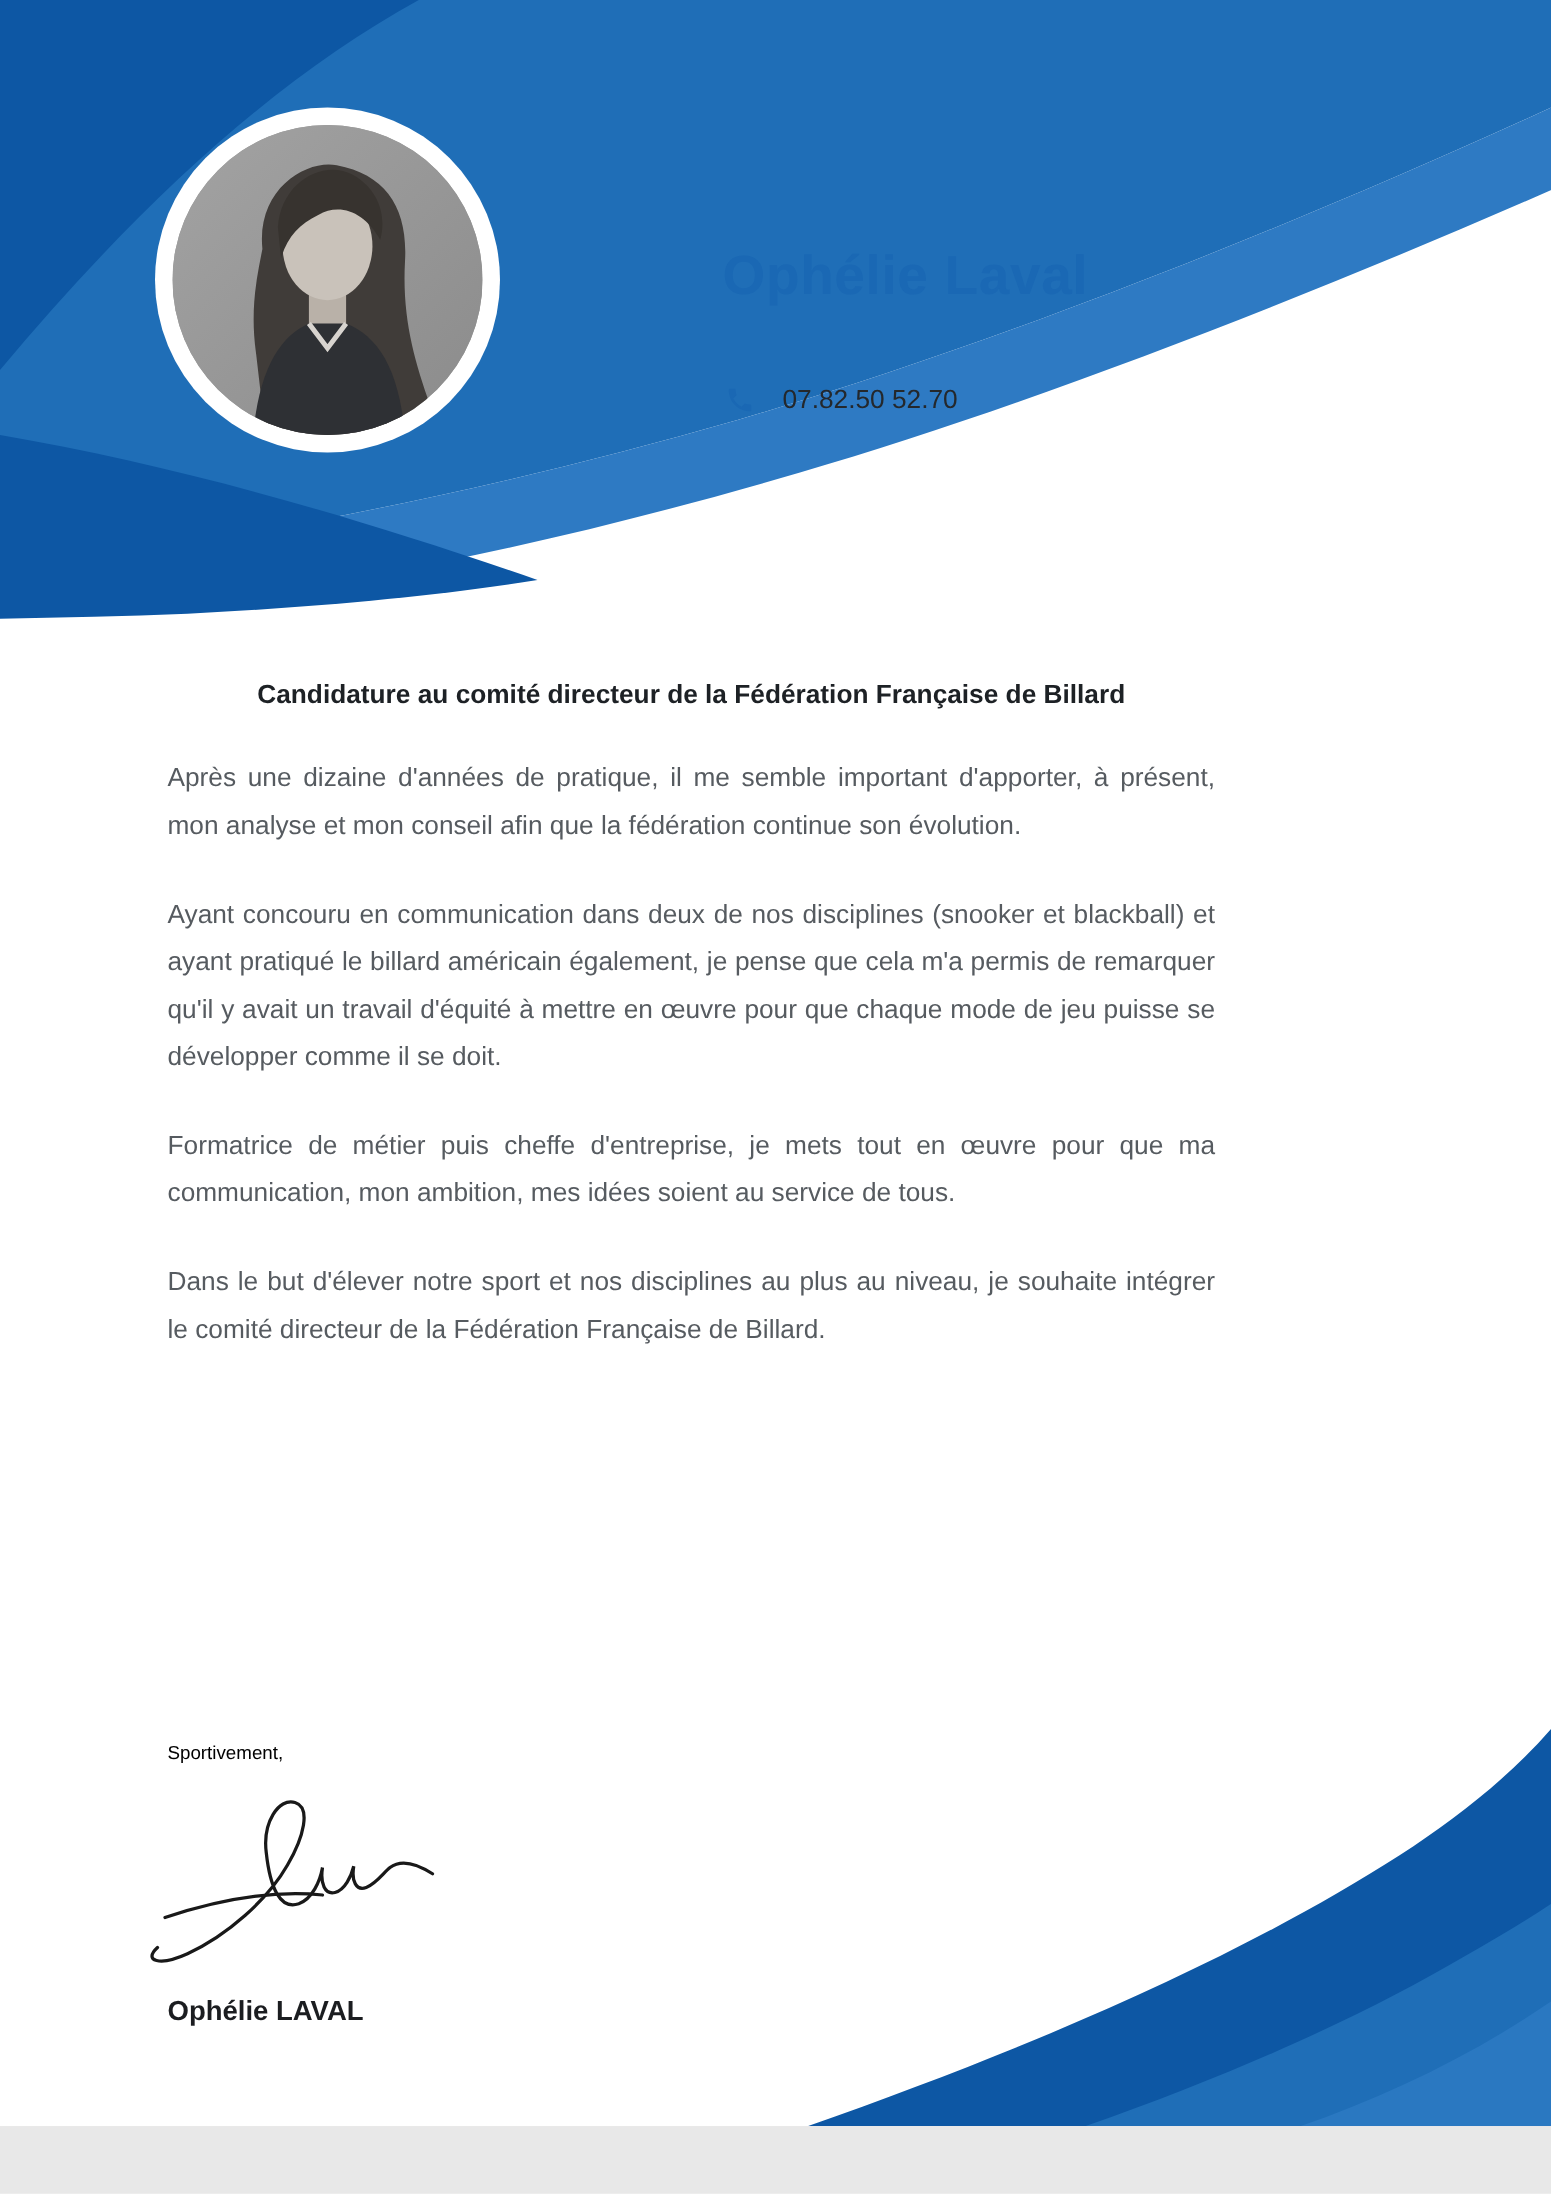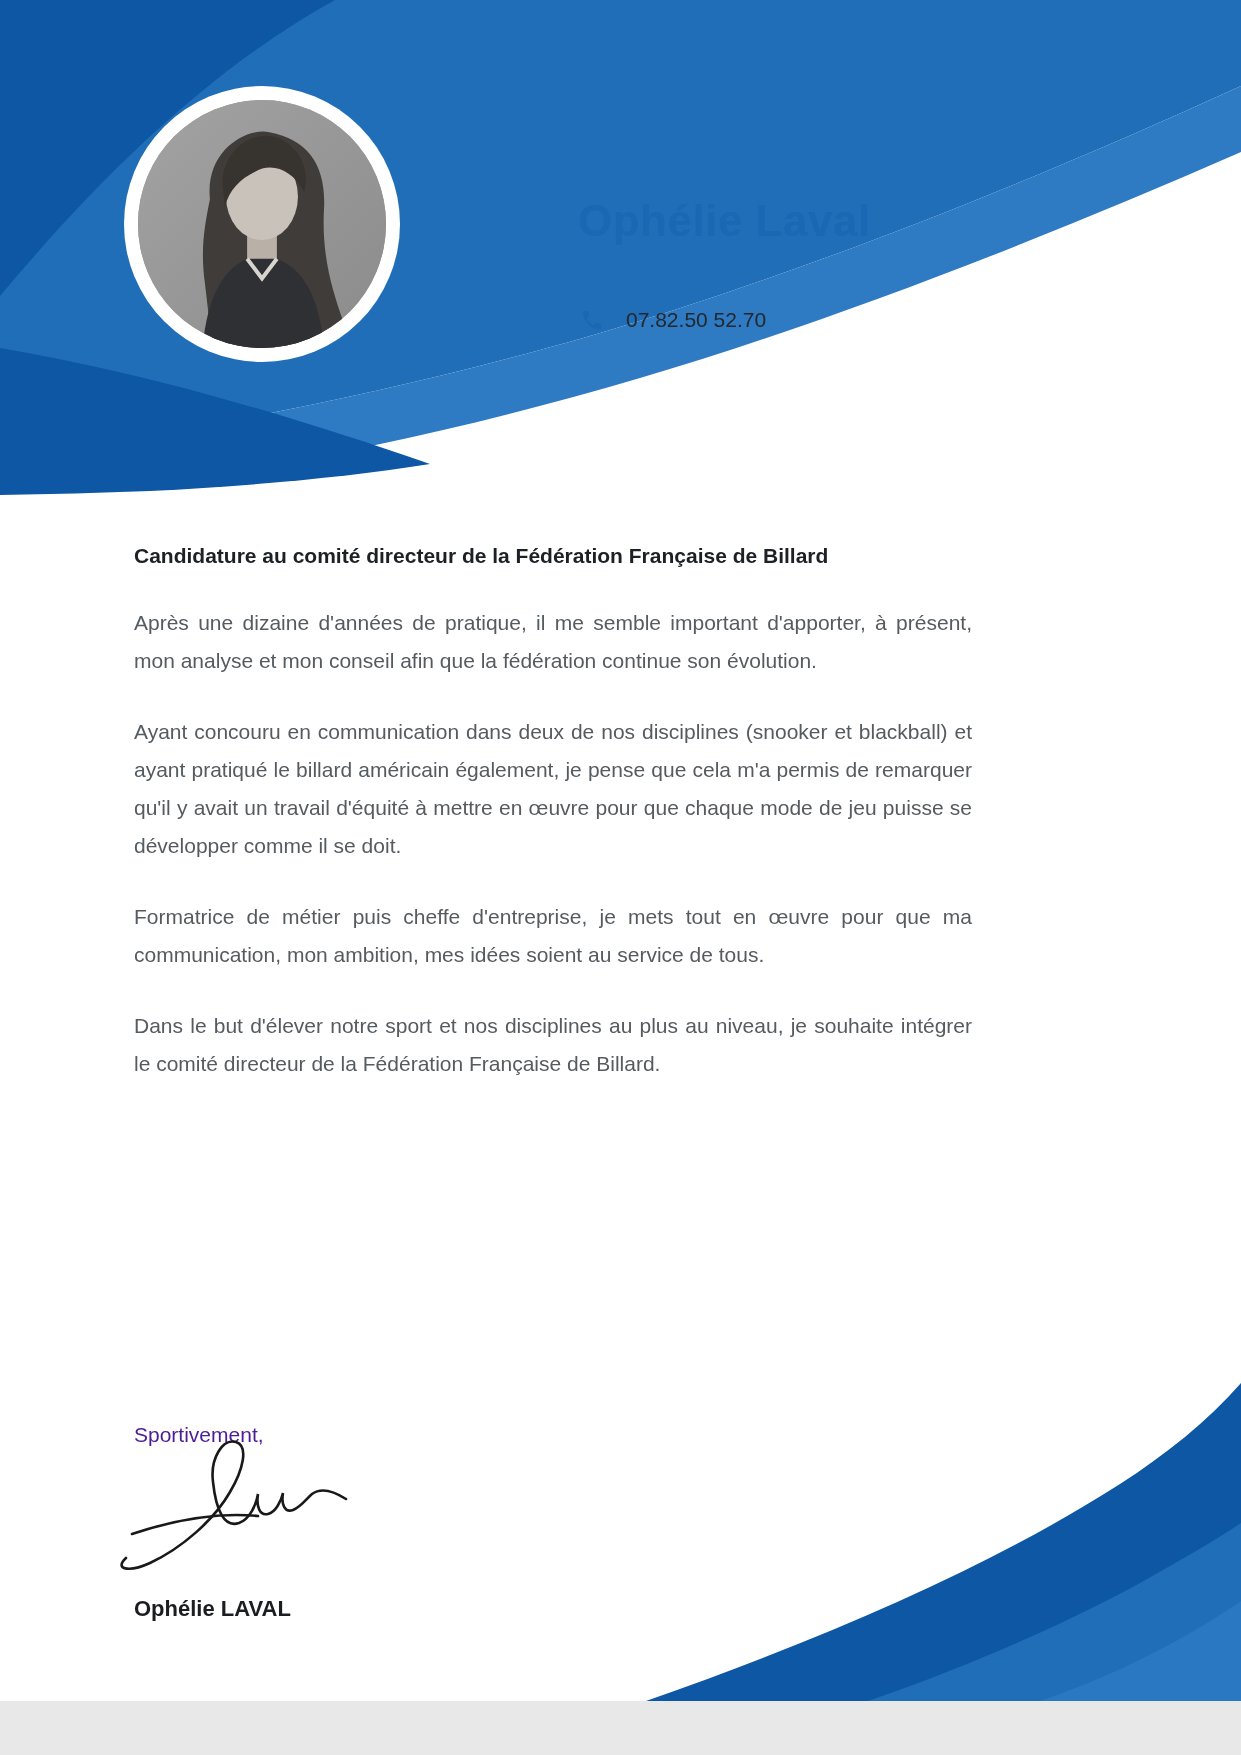--- a/index.html
+++ b/index.html
@@ -41,26 +41,27 @@
   .contact-row .ctext{font-size:21px;color:#24282c;}
 
   
   .letter-body{
     position:absolute;left:134px;top:541px;width:838px;
     color:#565b60;font-size:21px;line-height:38px;
   }
   .letter-subject{
     font-weight:bold;color:#1d2125;font-size:21px;line-height:30px;
     margin:0 0 33px 0;
+    text-align:center;
   }
   .letter-body p.para{margin:0 0 33px 0;text-align:justify;}
 
   .letter-closing{
-    position:absolute;left:134px;top:1423px;
-    font-size:21px;color:#4c1d95;
+    position:absolute;left:134px;top:1394px;
+    font-size:15px;color:#000000;
   }
   .signature{position:absolute;left:116px;top:1432px;width:240px;height:150px;}
   .signature svg{display:block;width:100%;height:100%;}
   .signature-name{
     position:absolute;left:134px;top:1596px;
     font-size:22px;font-weight:bold;color:#1b1d20;
   }
 </style>
 </head>
 <body>

